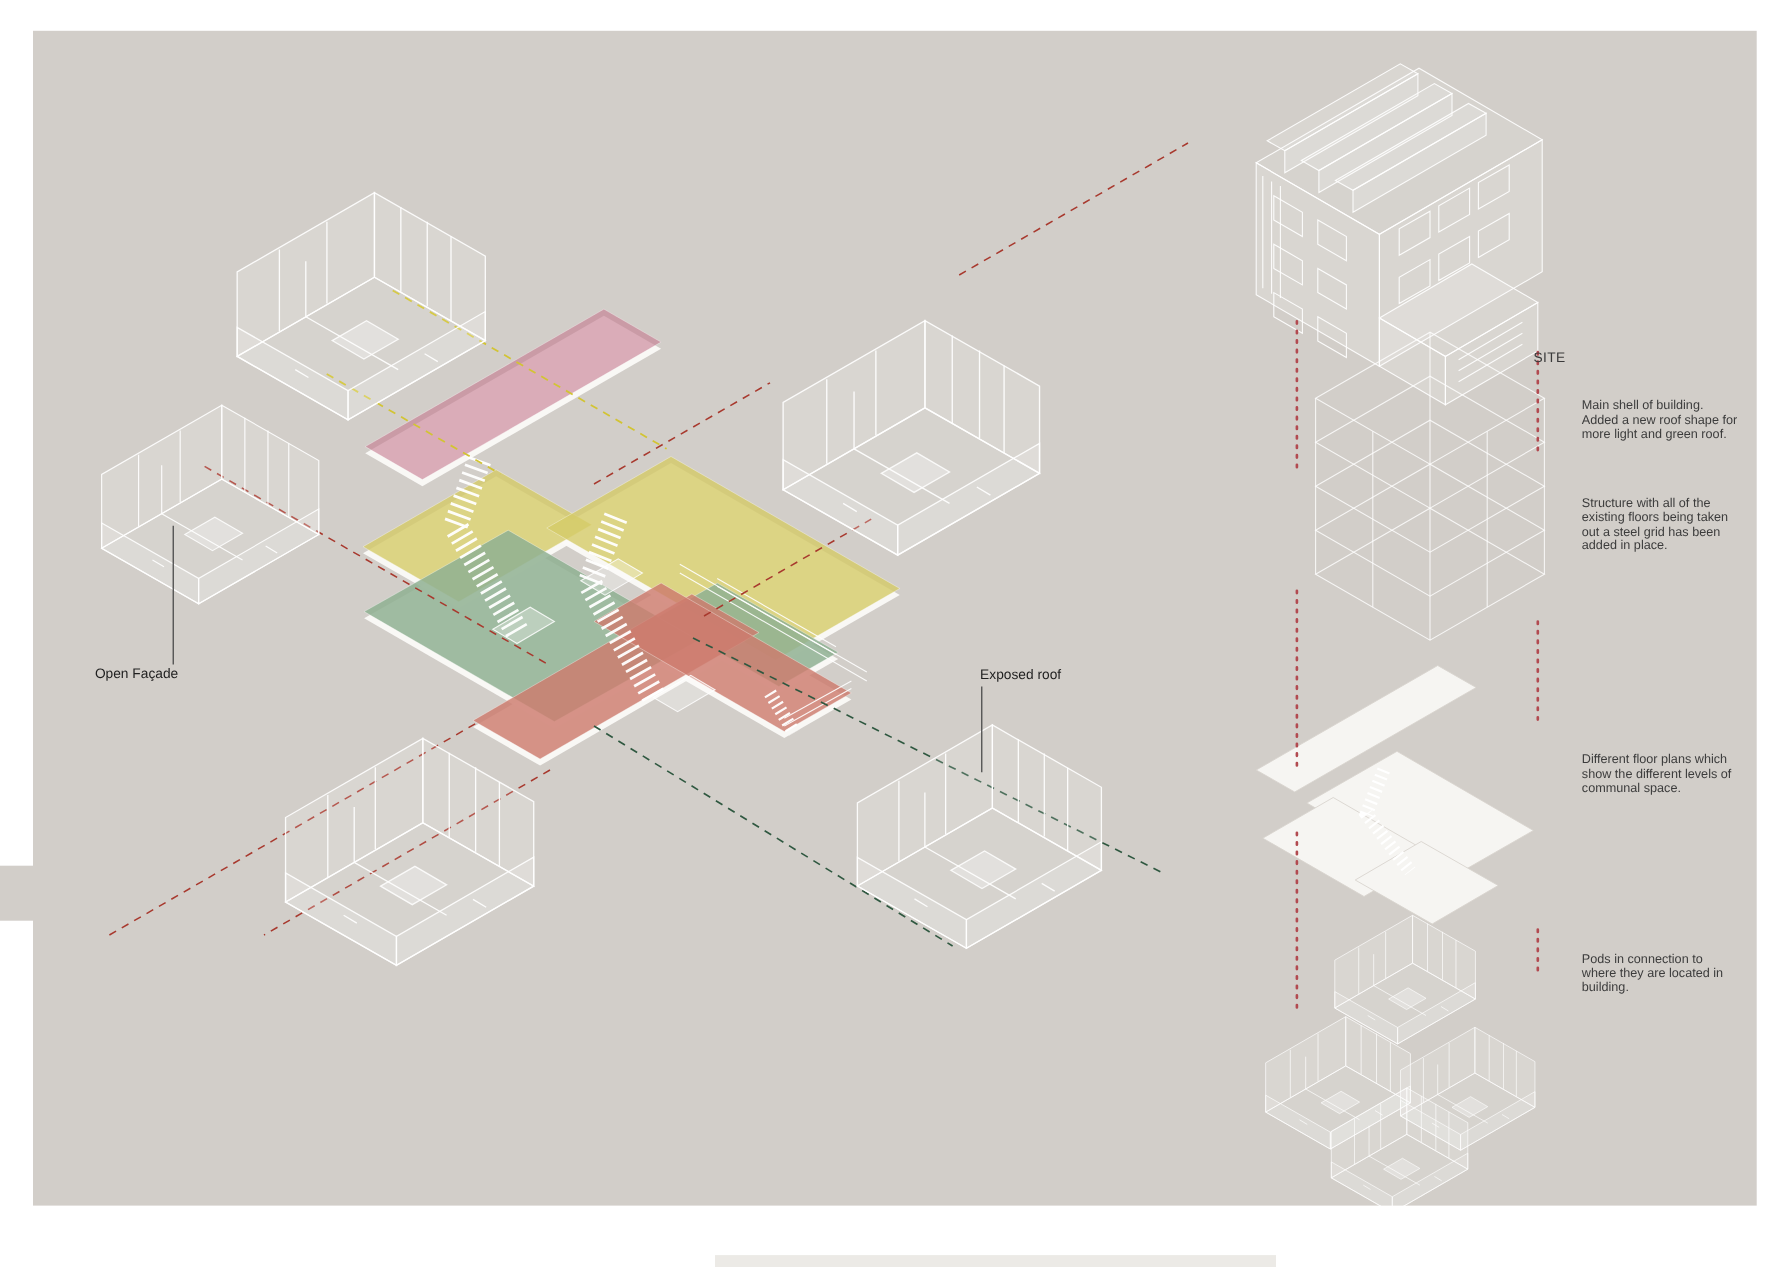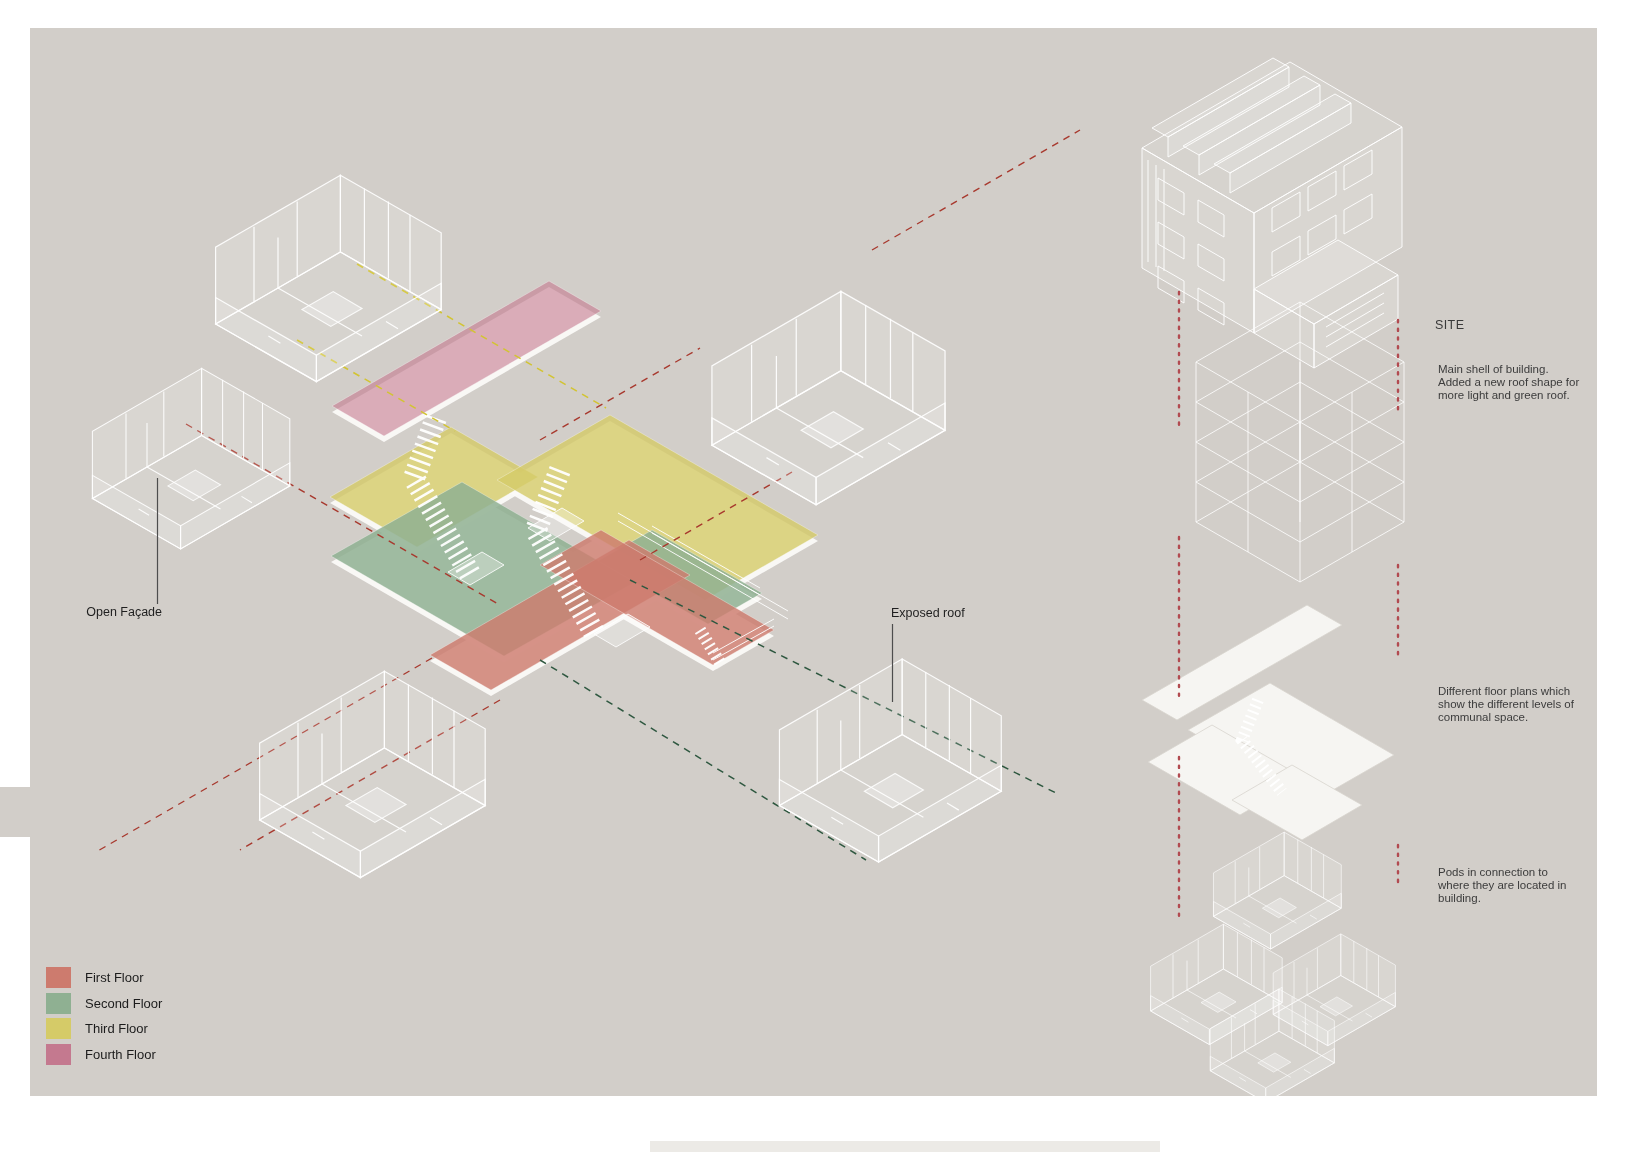--- a/index.html
+++ b/index.html
@@ -191,42 +191,28 @@
     <g>
       <path class="dotr" d="M1179,292 V430 M1179,537 V700 M1179,757 V918"></path>
       <path class="dotr" d="M1398,320 V412 M1398,565 V660 M1398,845 V888"></path>
     </g>
   </svg>
 
 
   <div class="maplabel" style="left:82px;top:605px;width:80px;text-align:right;position:absolute;">Open Façade</div>
   <div class="maplabel" style="left:891px;top:606px;position:absolute;">Exposed roof</div>
 
-  <div class="ann-h" style="left:1435px;top:318px;">SITE</div>
+  <div class="ann-h" style="left:1394px;top:318px;">SITE</div>
   <div class="ann" style="left:1438px;top:343px;width:170px;margin-top:20px;">Main shell of building.
 Added a new roof shape for
 more light and green roof.</div>
+  <div class="ann" style="left:1438px;top:452px;width:170px;">Structure with all of the
+existing floors being taken
+out a steel grid has been
+added in place.</div>
   <div class="ann" style="left:1438px;top:685px;width:175px;">Different floor plans which
 show the different levels of
 communal space.</div>
   <div class="ann" style="left:1438px;top:866px;width:170px;">Pods in connection to
 where they are located in
 building.</div>
 
-  <div class="legend">
-    <div class="lrow">
-      <span class="sw" style="background:#cd7b6e"></span>
-      <span class="llabel">First Floor</span>
-    </div>
-    <div class="lrow">
-      <span class="sw" style="background:#8fb092"></span>
-      <span class="llabel">Second Floor</span>
-    </div>
-    <div class="lrow">
-      <span class="sw" style="background:#d5cb68"></span>
-      <span class="llabel">Third Floor</span>
-    </div>
-    <div class="lrow">
-      <span class="sw" style="background:#c4798f"></span>
-      <span class="llabel">Fourth Floor</span>
-    </div>
-  </div>
 </div>
 
 </body></html>

